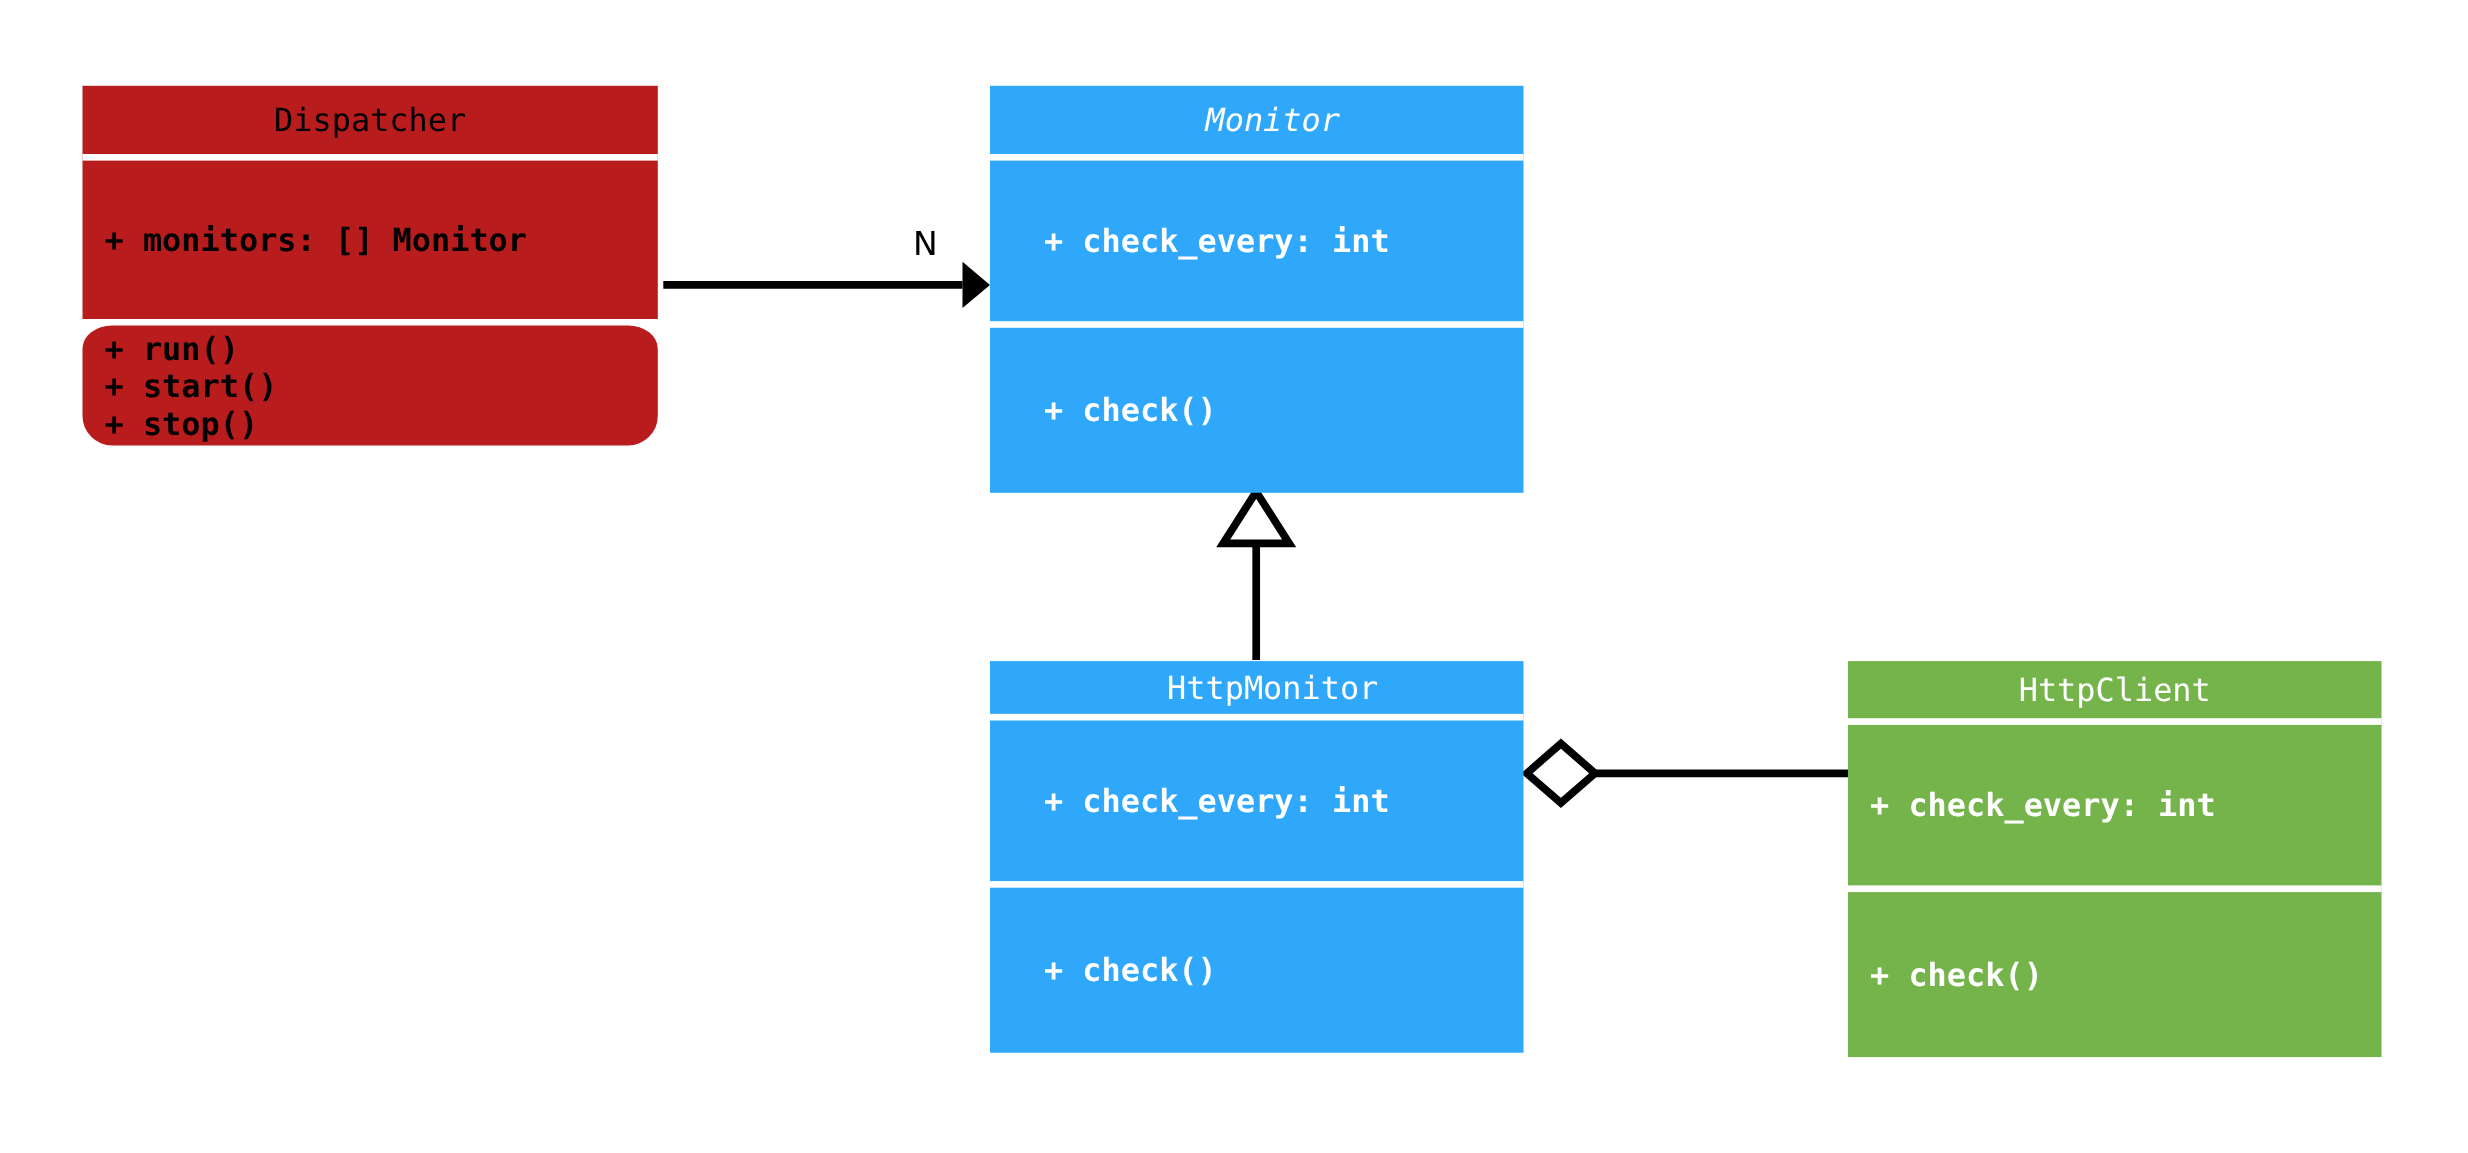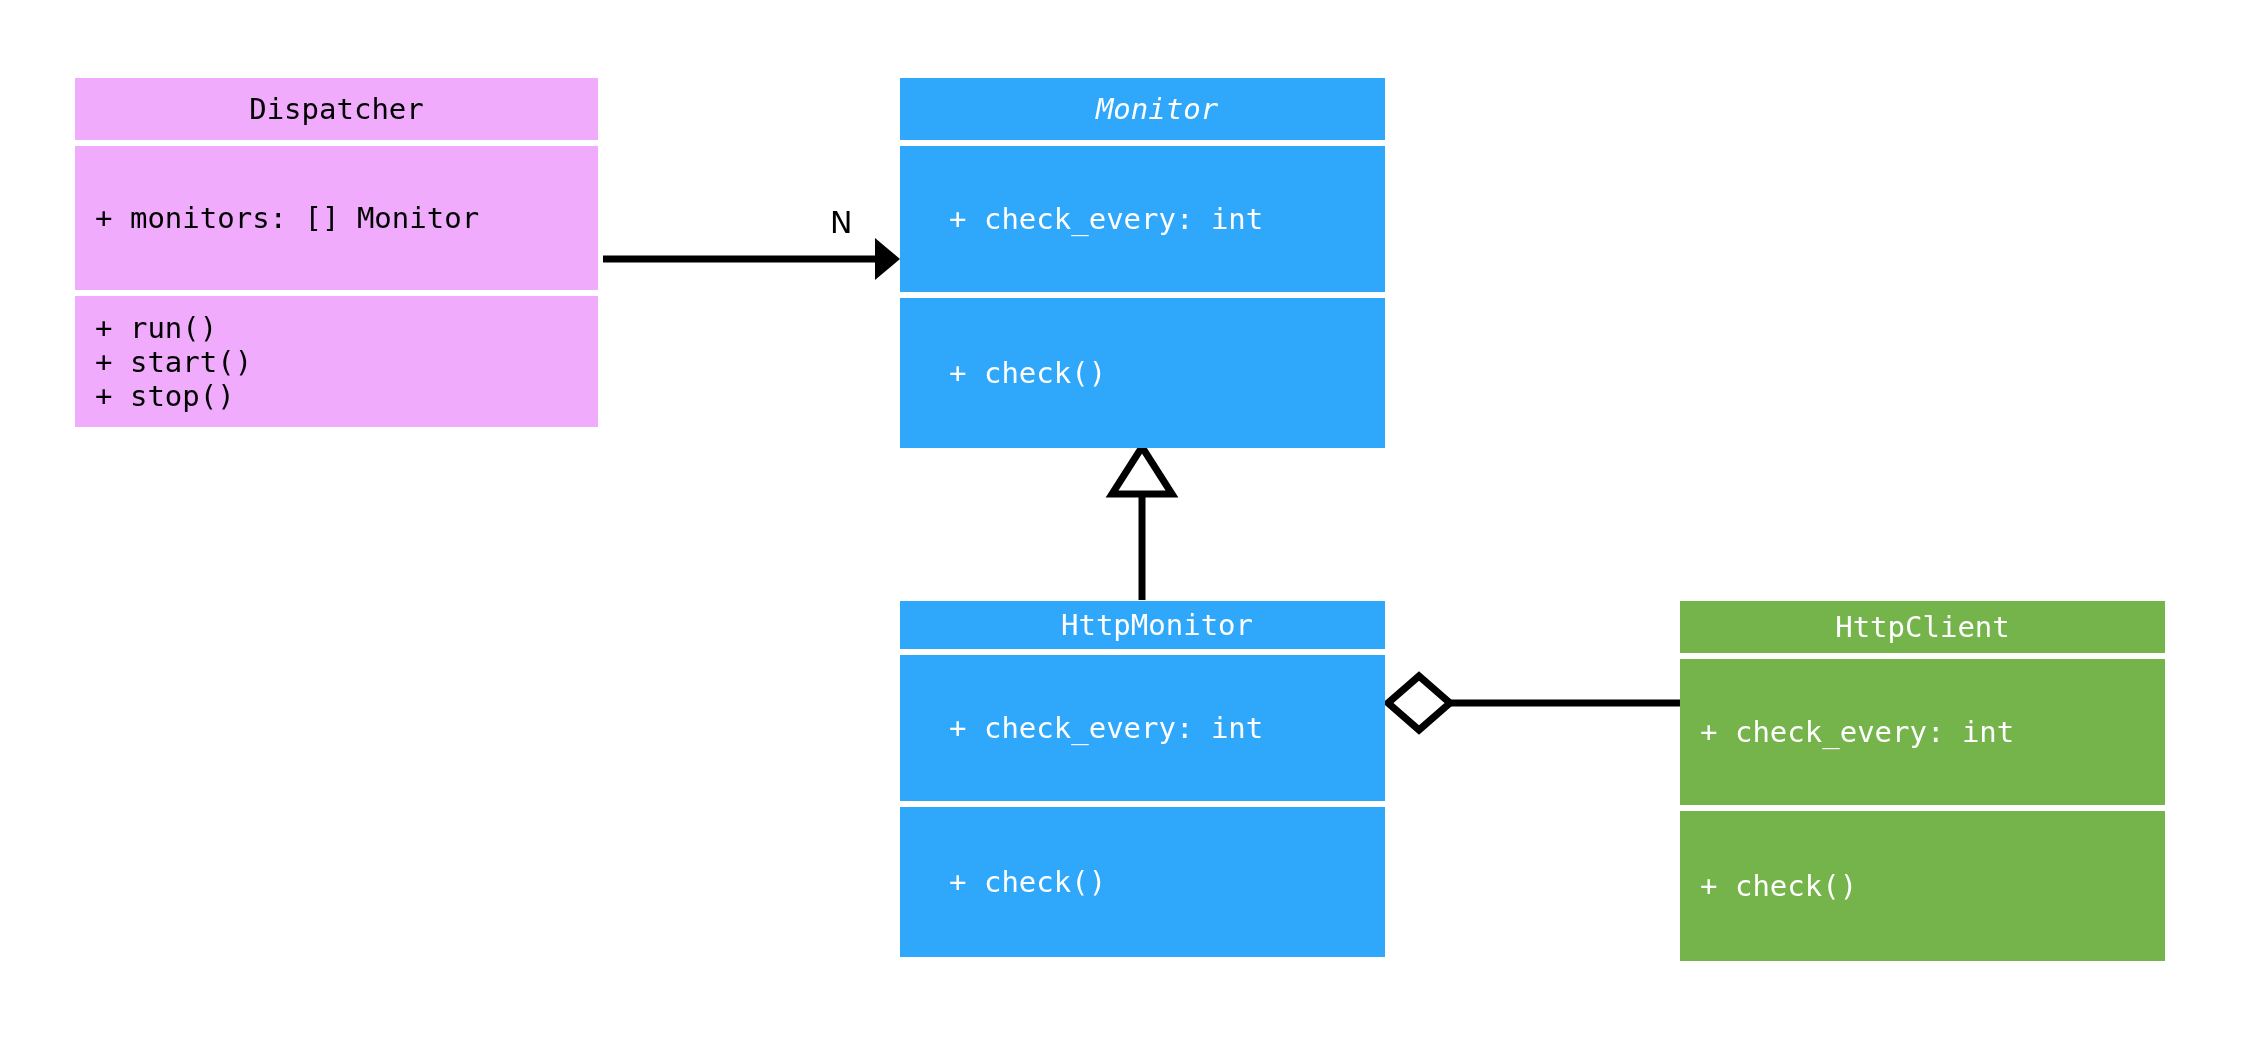--- a/index.html
+++ b/index.html
@@ -58,24 +58,25 @@
   .uml-members {
     display: flex;
     flex-direction: column;
     justify-content: center;
     padding-left: 20px;
   }
   .uml-member {
     font-size: 29px;
     line-height: 34px;
     white-space: pre;
+    font-weight: bold;
   }
 
   
-  .theme-yellow .uml-compartment { background: #f0abfc; }
+  .theme-yellow .uml-compartment { background: #b91c1c; }
   .theme-yellow .uml-title,
   .theme-yellow .uml-member { color: #000000; }
 
   .theme-blue .uml-compartment { background: #2fa7fb; }
   .theme-blue .uml-title,
   .theme-blue .uml-member { color: #ffffff; padding-left: 29px; }
 
   .theme-green .uml-compartment { background: #74b44a; }
   .theme-green .uml-title,
   .theme-green .uml-member { color: #ffffff; }
@@ -115,21 +116,21 @@
     </g>
   </svg>
 
   <div class="edge-label" style="left: 830px; top: 205px;">N</div>
 
   <div class="uml-class theme-yellow" style="left: 75px; top: 78px; width: 523px; height: 367px;">
     <div class="uml-compartment uml-title" style="height: 62px;">Dispatcher</div>
     <div class="uml-compartment uml-members" style="height: 150px;">
       <div class="uml-member">+ monitors: [] Monitor</div>
     </div>
-    <div class="uml-compartment uml-members" style="height: 137px;">
+    <div class="uml-compartment uml-members" style="height: 115px; border-radius: 27px;">
       <div class="uml-member">+ run()</div>
       <div class="uml-member">+ start()</div>
       <div class="uml-member">+ stop()</div>
     </div>
   </div>
 
   <div class="uml-class theme-blue" style="left: 900px; top: 78px; width: 485px; height: 370px;">
     <div class="uml-compartment uml-title is-abstract" style="height: 62px;">Monitor</div>
     <div class="uml-compartment uml-members" style="height: 152px;">
       <div class="uml-member">+ check_every: int</div>

